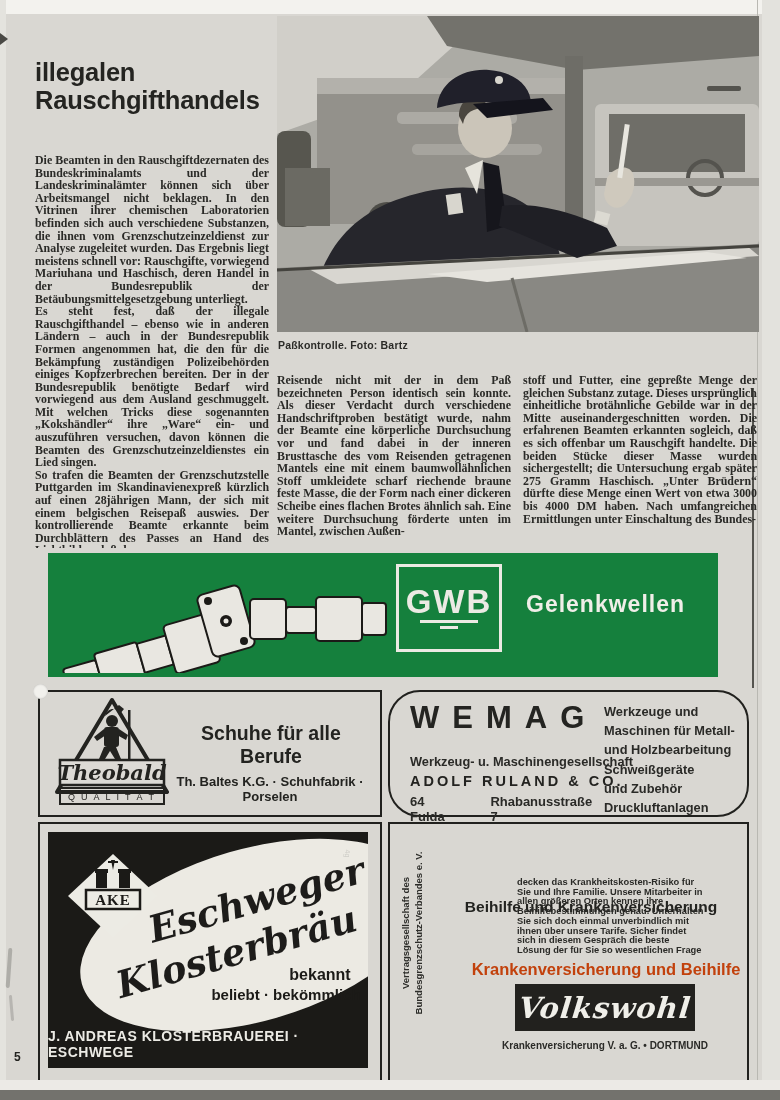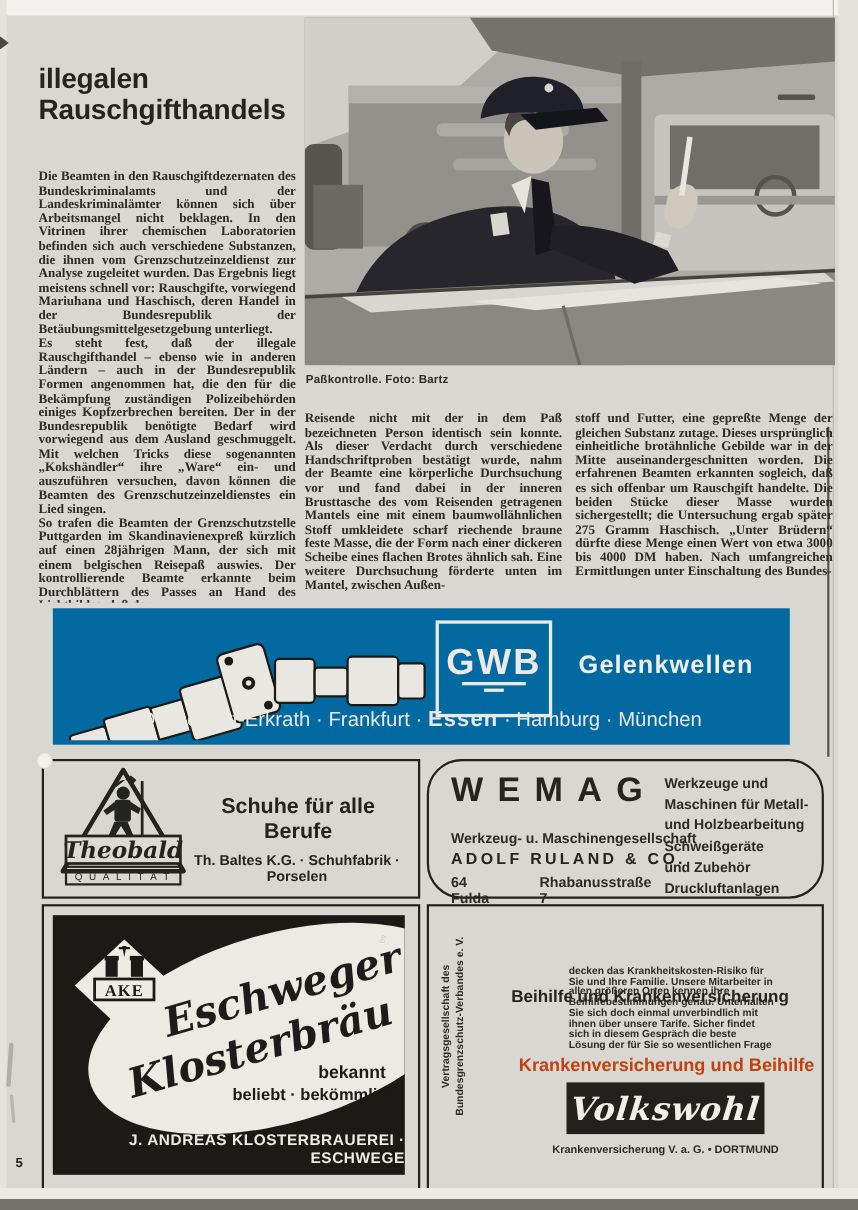--- a/index.html
+++ b/index.html
@@ -29,21 +29,21 @@
        text-align:justify;color:#2a2a27;hyphens:auto;font-weight:bold;-webkit-hyphens:auto;}
   .col p{margin:0;}
   .col1{left:35px;top:154px;height:394px;overflow:hidden;}
   .col2{left:277px;top:374px;height:172px;overflow:hidden;}
   .col3{left:523px;top:374px;height:172px;overflow:hidden;}
   .photo{left:277px;top:16px;width:482px;height:316px;background:#a8a7a1;}
   .photo svg{display:block;}
   .caption{left:278px;top:339px;font-weight:bold;font-size:10.5px;letter-spacing:.2px;color:#2b2b28;}
 
   
-  .gwb{left:48px;top:553px;width:670px;height:124px;background:#0369a1;}
+  .gwb{left:48px;top:553px;width:670px;height:124px;background:#15803d;}
   .gwb-art{left:6px;top:4px;}
   .gwb-logobox{left:348px;top:11px;width:100px;height:82px;border:3px solid #eceae4;
                display:flex;flex-direction:column;align-items:center;justify-content:center;color:#eceae4;}
   .gwb-letters{font-size:33px;font-weight:bold;letter-spacing:2px;line-height:30px;}
   .gwb-bar1{width:58px;height:3px;background:#eceae4;margin-top:3px;}
   .gwb-bar2{width:18px;height:3px;background:#eceae4;margin-top:3px;}
   .gwb-product{left:478px;top:38px;font-size:23px;font-weight:bold;letter-spacing:1px;color:#f0eee8;}
   .gwb-cities{left:0;top:90px;width:670px;text-align:center;color:#e9e7e1;font-size:18.5px;white-space:pre;}
   .gwb-cities .city-bold{font-weight:bold;font-size:20px;letter-spacing:1px;}
 
@@ -57,21 +57,21 @@
   .wemag{left:388px;top:690px;width:357px;height:123px;border-radius:32px;}
   .wemag-brand{left:20px;top:8px;font-size:31px;font-weight:bold;letter-spacing:13px;color:#242421;}
   .wemag-line1{left:20px;top:62px;font-size:12.8px;font-weight:bold;color:#2a2a27;}
   .wemag-line2{left:20px;top:81px;font-size:14.5px;font-weight:bold;letter-spacing:3px;color:#232320;}
   .wemag-addr{left:20px;top:102px;width:188px;display:flex;justify-content:space-between;font-size:13px;font-weight:bold;color:#2a2a27;gap:30px;}
   .wemag-right{left:214px;top:10px;width:140px;font-size:12.8px;font-weight:bold;line-height:19.2px;color:#2a2a27;}
 
   
   .eschweger{left:38px;top:822px;width:340px;height:256px;}
   .esch-black{left:8px;top:8px;width:320px;height:236px;background:#1b1a17;overflow:hidden;}
-  .esch-footer{left:0;top:196px;width:320px;text-align:right;color:#ecebe5;font-weight:bold;font-size:14px;letter-spacing:.5px;}
+  .esch-footer{left:0;top:196px;width:320px;text-align:left;color:#ecebe5;font-weight:bold;font-size:14px;letter-spacing:.5px;}
   .esch-agency{left:296px;top:18px;color:#cfcec8;font-size:7px;transform:rotate(90deg);}
 
   .volkswohl{left:388px;top:822px;width:357px;height:256px;}
   .vw-vertical{left:10px;top:200px;width:182px;height:26px;transform:rotate(-90deg);transform-origin:0 0;
                text-align:center;font-size:9.5px;font-weight:bold;line-height:12.5px;color:#2c2c29;}
   .vw-h1{left:70px;top:26px;width:262px;text-align:center;font-size:15.5px;font-weight:bold;color:#232320;margin-top:48px;}
   .vw-body{left:127px;top:54px;width:188px;font-size:9.3px;font-weight:bold;line-height:9.7px;color:#2a2a27;text-align:left;}
   .vw-h2{left:60px;top:136px;width:272px;text-align:center;font-size:16.5px;font-weight:bold;color:#c2410c;margin-left:20px;}
   .vw-logobox{left:125px;top:160px;width:180px;height:47px;background:#22211e;display:flex;align-items:center;justify-content:center;}
   .vw-script{font-family:"DejaVu Serif",serif;font-style:italic;font-weight:bold;font-size:29px;color:#f0efe9;
@@ -177,21 +177,20 @@
       <circle cx="172" cy="64" r="2.5" fill="#e9e7e1"></circle>
       <circle cx="154" cy="44" r="4" fill="#1b1a17"></circle>
       <circle cx="190" cy="84" r="4" fill="#1b1a17"></circle>
     </svg>
     <div class="abs gwb-logobox">
       <div class="gwb-letters">GWB</div>
       <div class="gwb-bar1"></div>
       <div class="gwb-bar2"></div>
     </div>
     <div class="abs gwb-product">Gelenkwellen</div>
-    <div class="abs gwb-cities"><span>Düsseldorf-Erkrath · Frankfurt · </span><span class="city-bold">Essen</span><span> · Hamburg · München</span></div>
   </div>
 
   <div class="abs adbox theobald">
     <svg class="abs theo-logo" width="120" height="114" viewBox="0 0 120 114">
       <polygon points="60,4 115,96 5,96" fill="none" stroke="#232320" stroke-width="4" stroke-linejoin="round"></polygon>
       <rect x="8" y="64" width="104" height="25" fill="#dcdad5" stroke="#232320" stroke-width="2.5"></rect>
       <text x="60" y="84" text-anchor="middle" font-family="DejaVu Serif, serif" font-style="italic" font-weight="bold" font-size="21" fill="#232320">Theobald</text>
       <rect x="8" y="92" width="104" height="16" fill="none" stroke="#232320" stroke-width="2"></rect>
       <text x="62" y="104" text-anchor="middle" font-family="Liberation Sans, sans-serif" font-size="9" letter-spacing="6" fill="#232320">QUALITÄT</text>
       <g fill="#232320">

